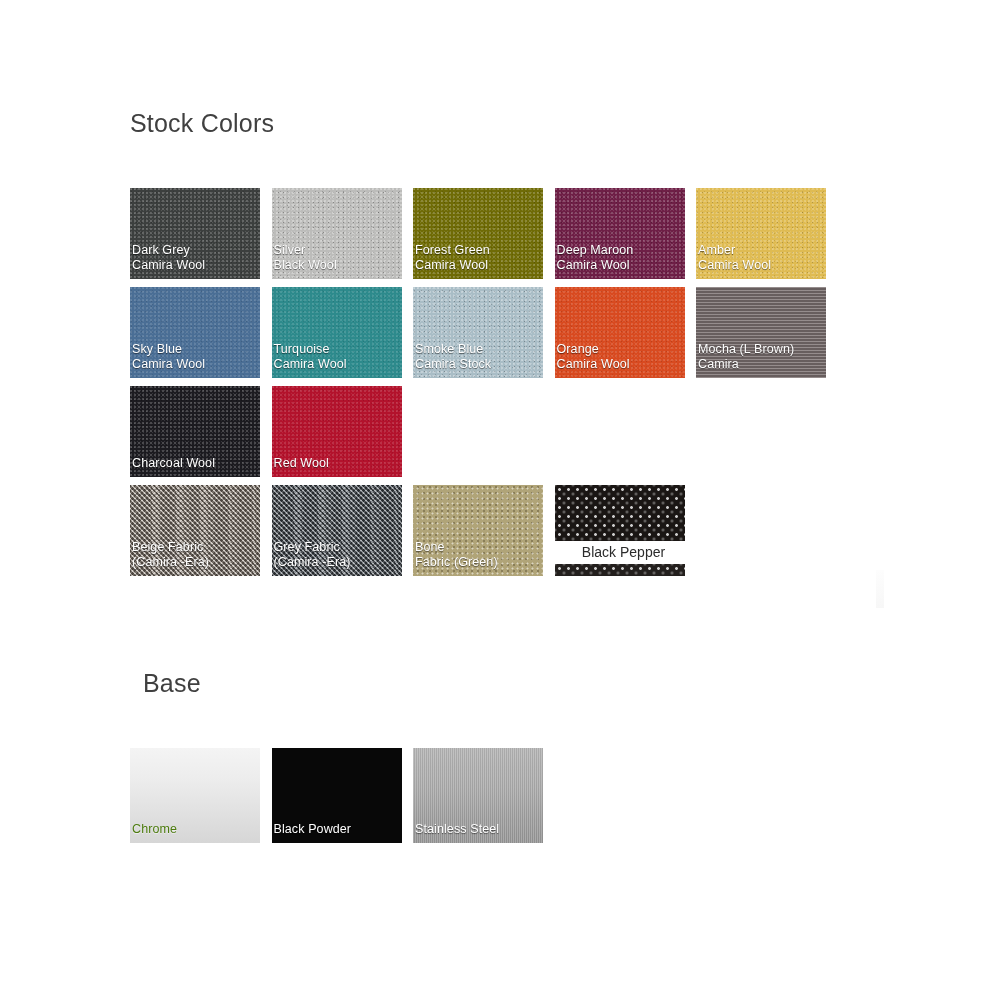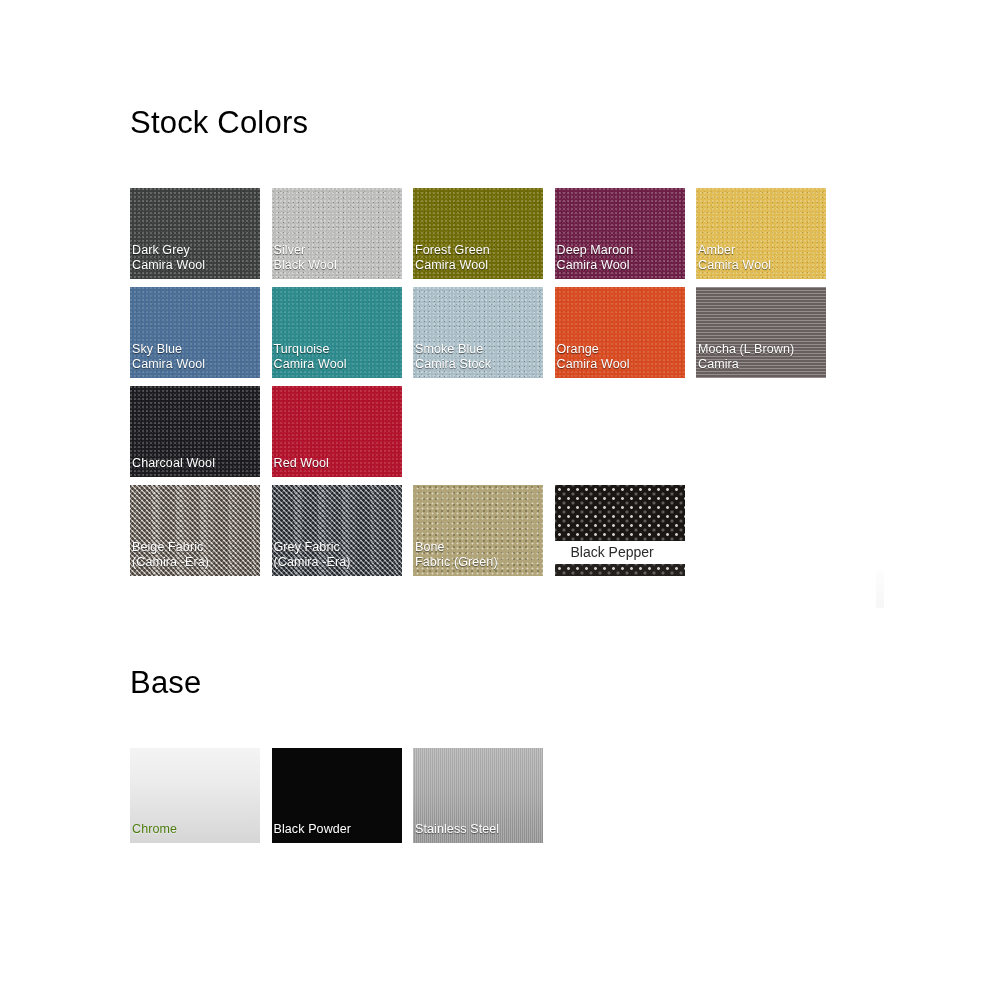--- a/index.html
+++ b/index.html
@@ -21,26 +21,26 @@
     width: 1000px;
     height: 1000px;
     background: #ffffff;
   }
 
   .section {
     position: absolute;
     left: 130px;
   }
   .section-stock { top: 108px; }
-  .section-base  { top: 668px; }
+  .section-base  { top: 668px; margin-left: 13px; }
 
   .section-title {
-    font-size: 31px;
+    font-size: 25px;
     font-weight: 400;
-    color: #000000;
+    color: #404040;
     letter-spacing: 0.2px;
     margin: 0;
     padding: 0;
     line-height: 30px;
   }
 
   .swatch-grid {
     position: absolute;
     left: 130px;
     display: grid;
@@ -176,25 +176,25 @@
   }
   .pepper-mesh {
     position: absolute;
     left: 0; top: 0;
     width: 130px;
     height: 56px;
     background: #1a1614;
   }
   .pepper-label {
     position: absolute;
-    left: 16px; right: 0;
+    left: 8px; right: 0;
     top: 57px;
     height: 20px;
     line-height: 20px;
-    text-align: left;
+    text-align: center;
     font-size: 14px;
     color: #2b2b2b;
   }
   .pepper-strip {
     position: absolute;
     left: 0;
     top: 79px;
     width: 130px;
     height: 12px;
     background: #231f1d;

